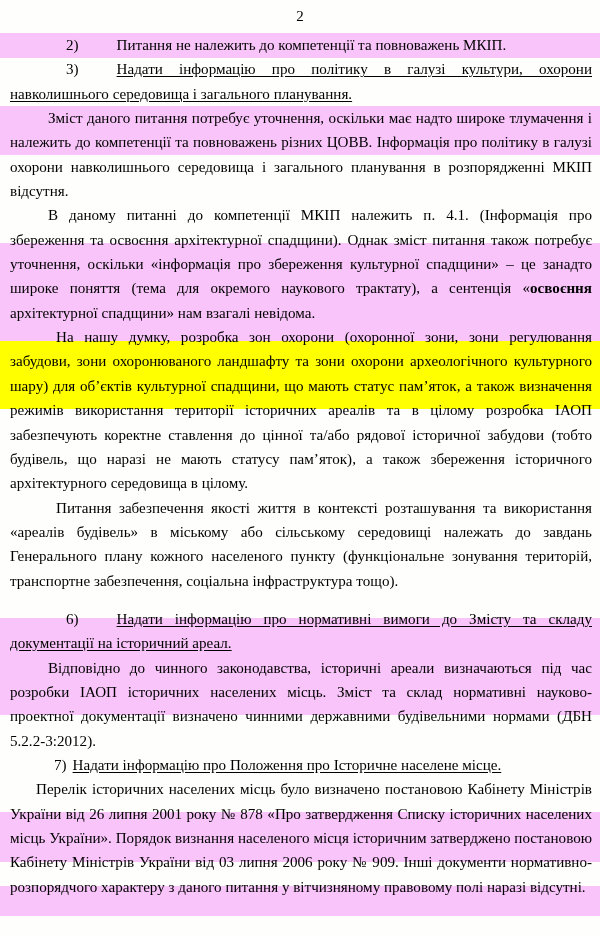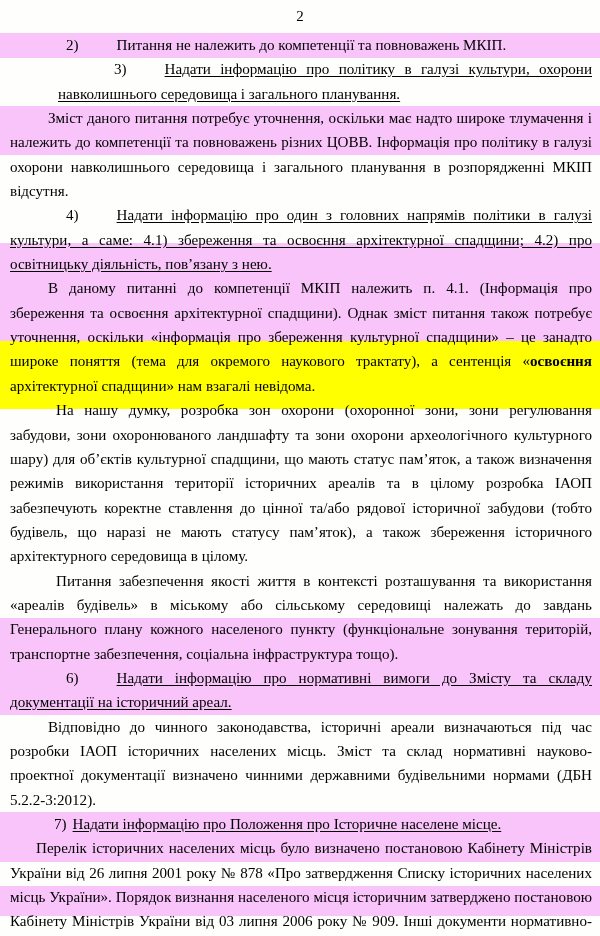--- a/index.html
+++ b/index.html
@@ -79,34 +79,33 @@
     <div class="band pink" style="top:812px; height:50px;"></div>
     <div class="band pink" style="top:886px; height:30px;"></div>
   </div>
 
   <div class="page-number">2</div>
 
   <div id="body-text">
 
     <p style="text-indent:28px;"><span class="numlbl">2)</span><span class="gap"></span><span>Питання не належить до компетенції та повноважень МКІП.</span></p>
 
-    <p style="text-indent:28px;margin-left:48px;"><span class="numlbl">3)</span><span class="gap"></span><span class="u">Надати інформацію про політику в галузі культури, охорони навколишнього середовища і загального планування.</span></p>
+    <p style="text-indent:28px;"><span class="numlbl">3)</span><span class="gap"></span><span class="u">Надати інформацію про політику в галузі культури, охорони навколишнього середовища і загального планування.</span></p>
 
     <p>Зміст даного питання потребує уточнення, оскільки має надто широке тлумачення і належить до компетенції та повноважень різних ЦОВВ. Інформація про політику в галузі охорони навколишнього середовища і загального планування в розпорядженні МКІП відсутня.</p>
 
-    <p style="text-indent:28px;"><span class="numlbl">4)</span><span class="gap"></span><span class="u">Надати інформацію про один з головних напрямів політики в галузі культури, а саме: 4.1) збереження та освоєння архітектурної спадщини; 4.2) про освітницьку діяльність, пов’язану з нею.</span></p>
 
     <p><span>В даному питанні до компетенції МКІП належить п. 4.1. (Інформація про збереження та освоєння архітектурної спадщини). Однак зміст питання також потребує уточнення, оскільки «інформація про збереження культурної спадщини» – це занадто широке поняття (тема для окремого наукового трактату), а сентенція «</span><span class="b">освоєння</span><span> архітектурної спадщини» нам взагалі невідома.</span></p>
 
 
     <p style="text-indent:46px;">На нашу думку, розробка зон охорони (охоронної зони, зони регулювання забудови, зони охоронюваного ландшафту та зони охорони археологічного культурного шару) для об’єктів культурної спадщини, що мають статус пам’яток, а також визначення режимів використання території історичних ареалів та в цілому розробка ІАОП забезпечують коректне ставлення до цінної та/або рядової історичної забудови (тобто будівель, що наразі не мають статусу пам’яток), а також збереження історичного архітектурного середовища в цілому.</p>
 
     <p style="text-indent:46px;">Питання забезпечення якості життя в контексті розташування та використання «ареалів будівель» в міському або сільському середовищі належать до завдань Генерального плану кожного населеного пункту (функціональне зонування територій, транспортне забезпечення, соціальна інфраструктура тощо).</p>
 
-    <p style="text-indent:28px;"><span class="numlbl">6)</span><span class="gap"></span><span class="u">Надати інформацію про нормативні вимоги до Змісту та складу документації на історичний ареал.</span></p>
+    <p style="text-indent:28px;margin-top:14px;"><span class="numlbl">6)</span><span class="gap"></span><span class="u">Надати інформацію про нормативні вимоги до Змісту та складу документації на історичний ареал.</span></p>
 
     <p>Відповідно до чинного законодавства, історичні ареали визначаються під час розробки ІАОП історичних населених місць. Зміст та склад нормативні науково-проектної документації визначено чинними державними будівельними нормами (ДБН 5.2.2-3:2012).</p>
 
     <p class="tight-indent"><span class="numlbl">7)</span><span class="gap-s"></span><span class="u">Надати інформацію про Положення про Історичне населене місце.</span></p>
 
     <p style="text-indent:26px;">Перелік історичних населених місць було визначено постановою Кабінету Міністрів України від 26 липня 2001 року № 878 «Про затвердження Списку історичних населених місць України». Порядок визнання населеного місця історичним затверджено постановою Кабінету Міністрів України від 03 липня 2006 року № 909. Інші документи нормативно-розпорядчого характеру з даного питання у вітчизняному правовому полі наразі відсутні.</p>
 
   </div>
 </div>
 

